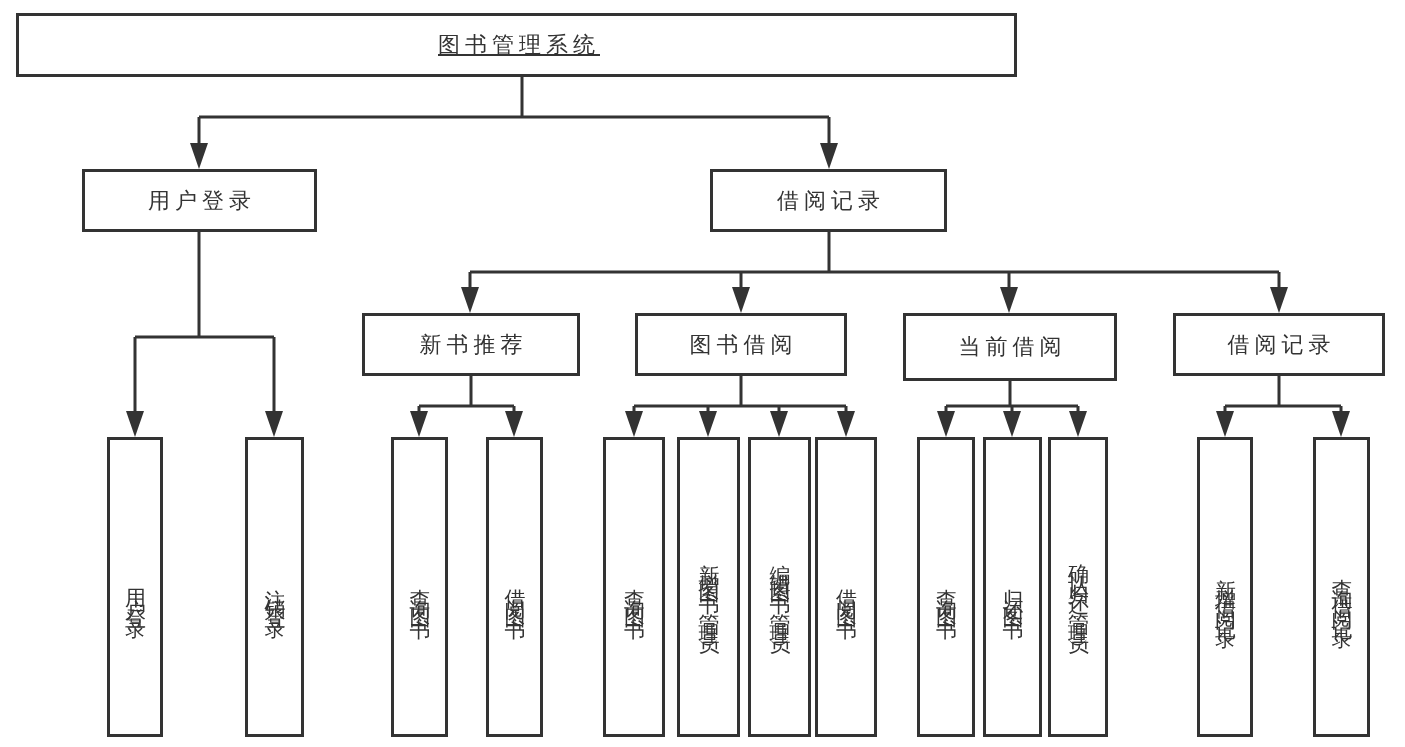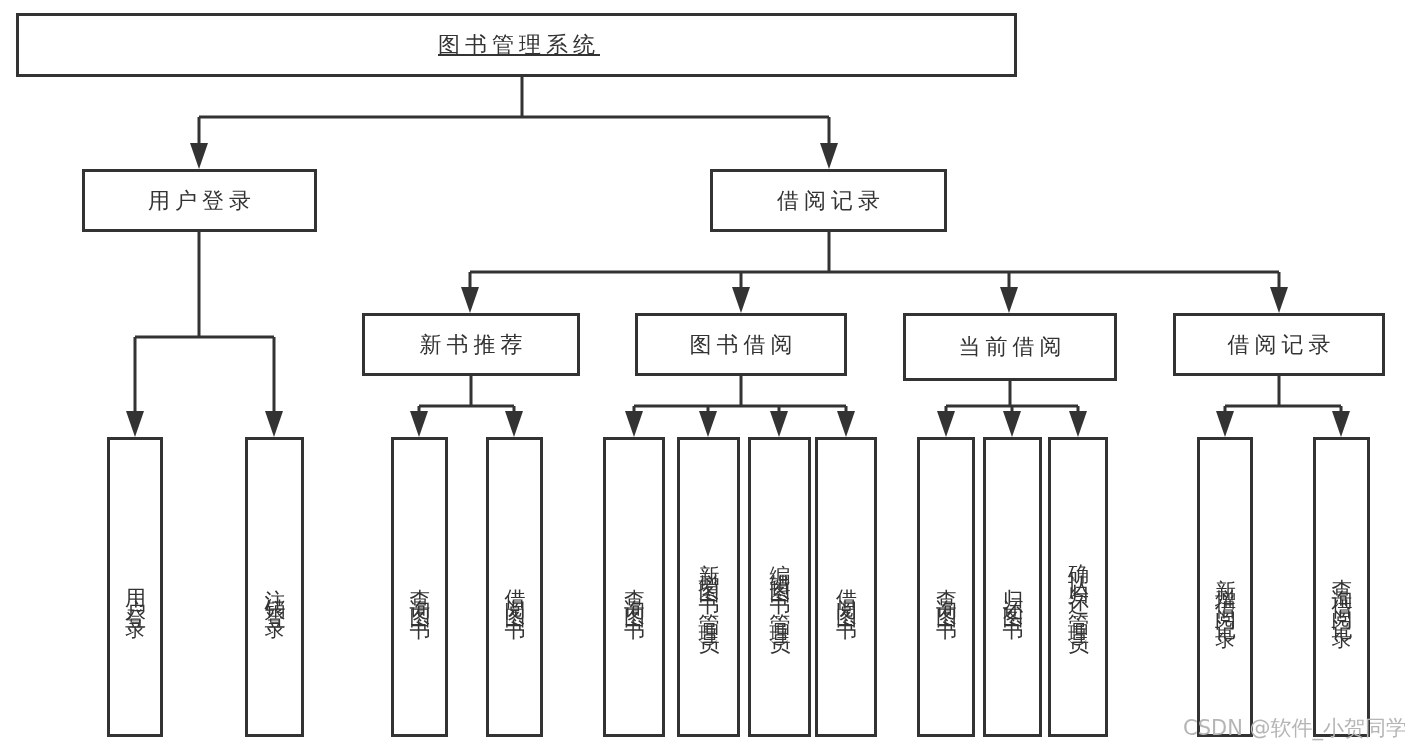--- a/index.html
+++ b/index.html
@@ -167,15 +167,14 @@
     <span>确认归还（管理员）</span>
   </div>
 
   <div class="node v" style="left:1197px; top:437px; width:56px; height:300px;">
     <span>新增借阅记录</span>
   </div>
   <div class="node v" style="left:1313px; top:437px; width:57px; height:300px;">
     <span>查询借阅记录</span>
   </div>
 
-  <div class="watermark">CSDN @软件_小贺同学</div>
 
 </div>
 
 </body></html>

